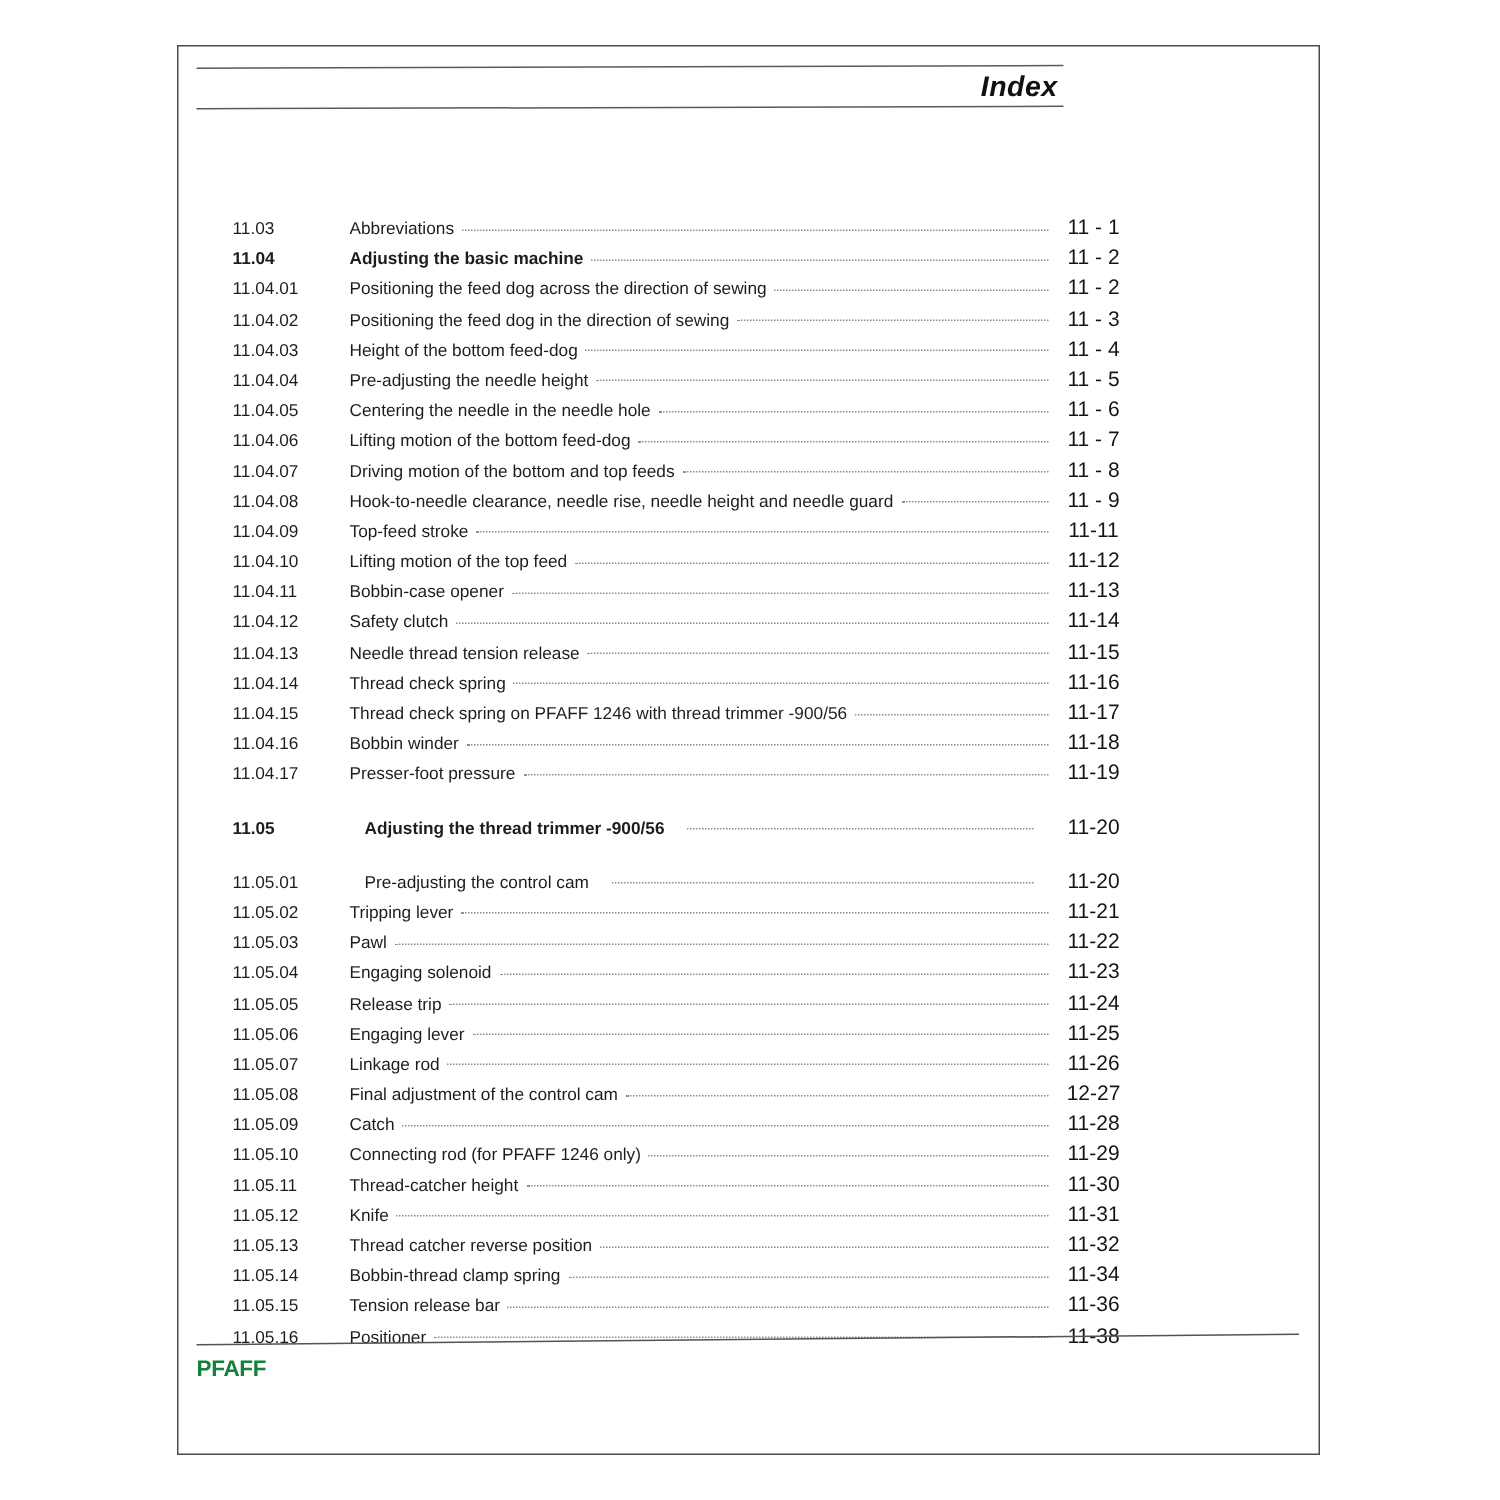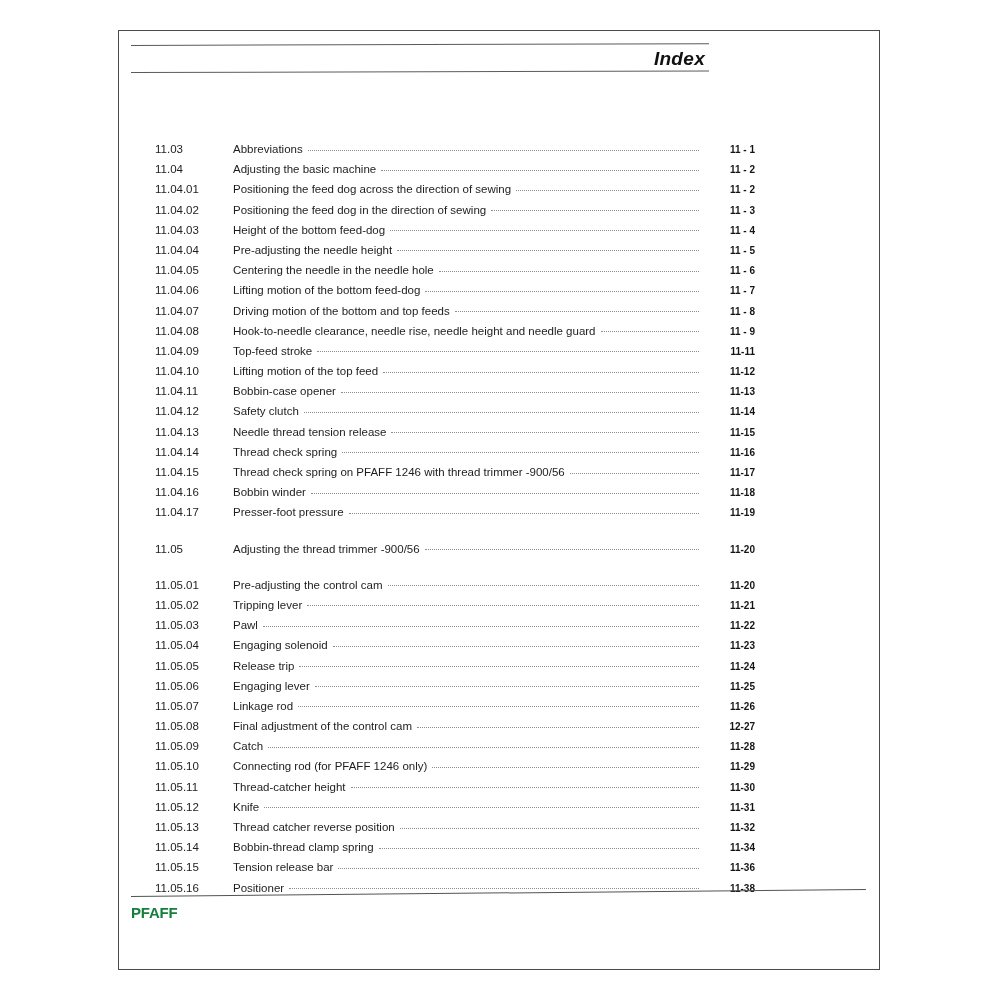--- a/index.html
+++ b/index.html
@@ -115,31 +115,31 @@
     flex: 1 1 auto;
     min-width: 8px;
     margin: 0 4px 0 5px;
     border-bottom: 1.2px dotted #8d8d8d;
     position: relative;
     top: -2.5px;
   }
   .toc-page {
     flex: 0 0 52px;
     width: 52px;
-    text-align: right;
-    font-size: 10px;
-    font-weight: bold;
+    text-align: center;
+    font-size: 14px;
+    font-weight: normal;
     color: #141414;
     white-space: nowrap;
   }
   .toc-row.is-section .toc-num,
   .toc-row.is-section .toc-title {
-    font-weight: normal;
-  }
-  .toc-row.gap-before { margin-top: 16px; }
+    font-weight: bold;
+  }
+  .toc-row.gap-before { margin-top: 16px; gap: 10px; }
 
   
   .page-footer {
     position: absolute;
     left: 12px;
     bottom: 48px;
     width: 735px;
   }
   .rule-footer {
     height: 0;

